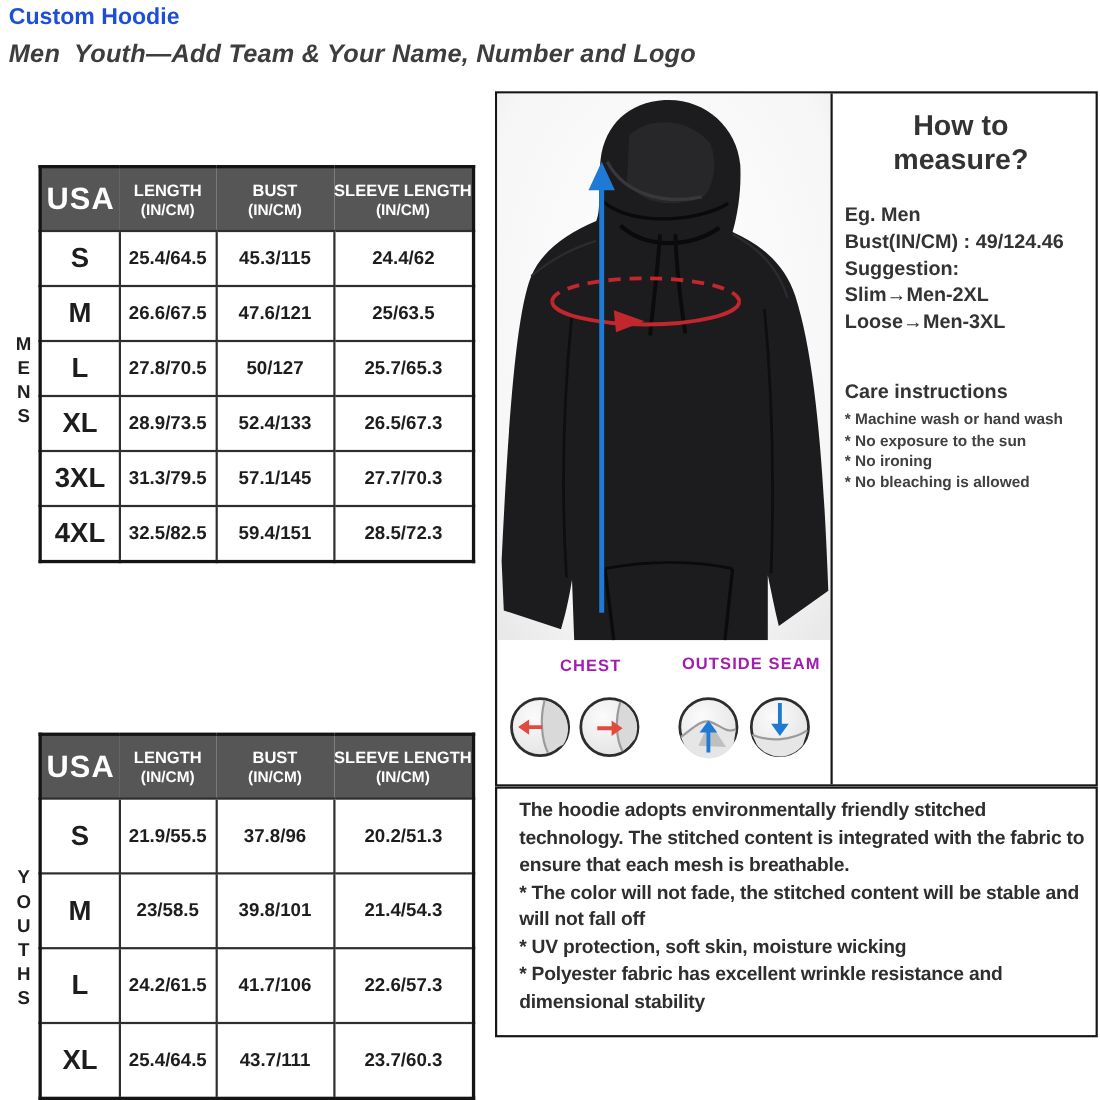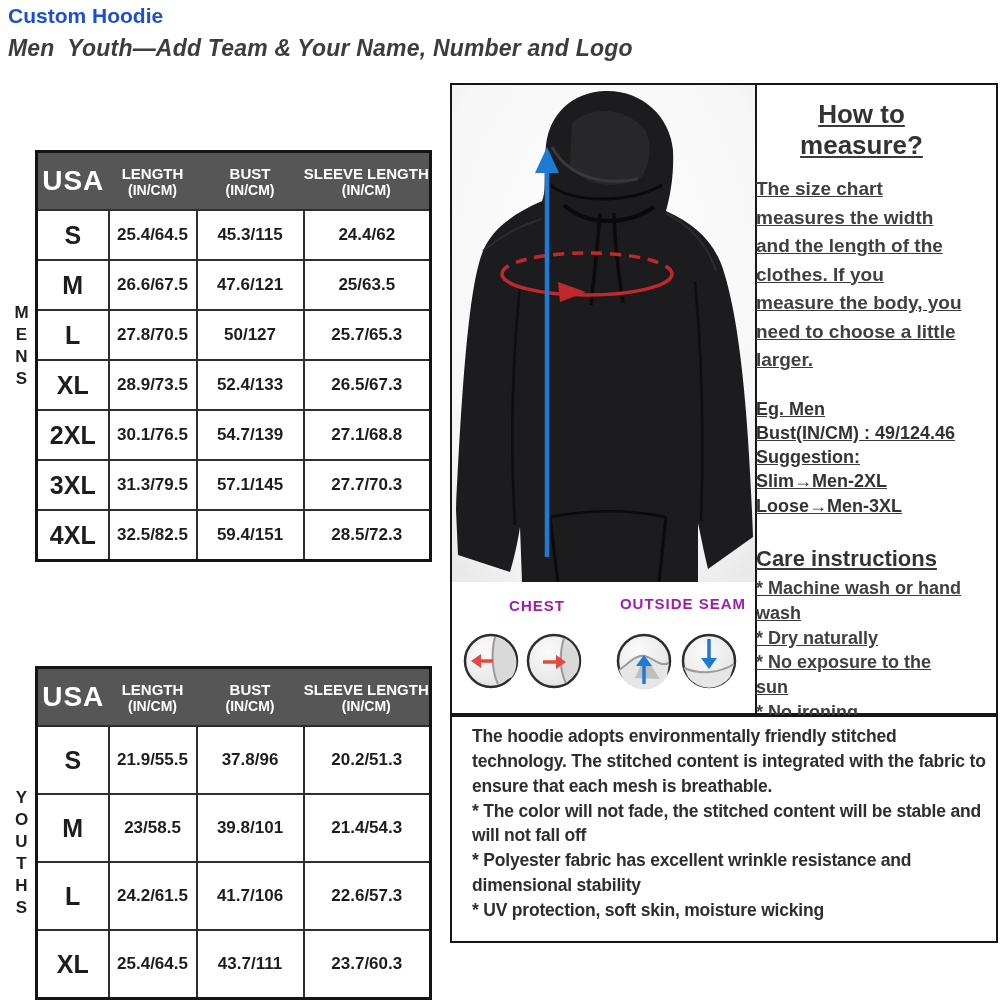--- a/index.html
+++ b/index.html
@@ -43,28 +43,28 @@
   .diagram-label{position:absolute;font-size:15px;font-weight:700;letter-spacing:1px;color:#a21caf;text-align:center;}
   .label-chest{left:20px;top:512px;width:130px;}
   .label-seam{left:158px;top:510px;width:146px;}
   .detail-icon{position:absolute;width:58px;height:58px;}
   .icon-1{left:10px;top:547px;}
   .icon-2{left:73px;top:547px;}
   .icon-3{left:163px;top:547px;}
   .icon-4{left:228px;top:547px;}
 
   
-  .right-col{position:absolute;left:288px;top:0;width:241px;height:628px;
-             box-sizing:border-box;padding:10px 14px 0 16px;color:#3a3a3a;text-decoration:underline;}
+  .right-col{position:absolute;left:300px;top:0;width:241px;height:628px;
+             box-sizing:border-box;padding:10px 14px 0 16px;color:#3a3a3a;}
   .howto-heading{font-size:26px;font-weight:600;text-align:center;color:#333;margin:4px 0 14px 0;}
   .howto-body{font-size:19px;line-height:1.5;font-weight:600;color:#404040;}
   .example-block{margin-top:22px;font-size:18px;font-weight:700;line-height:1.35;color:#333;}
   .example-block div{white-space:pre;}
-  .care-heading{font-size:22px;font-weight:600;color:#333;margin-top:28px;margin-bottom:4px;}
-  .care-list div{font-size:18px;line-height:1.38;font-weight:600;color:#404040;}
+  .care-heading{font-size:18px;font-weight:600;color:#333;margin-top:42px;margin-bottom:4px;}
+  .care-list div{font-size:14px;line-height:1.38;font-weight:600;color:#404040;}
 
   
   .bottom-box{position:absolute;left:450px;top:715px;width:548px;height:228px;
               border:2px solid #161616;box-sizing:border-box;background:#fff;
               padding:7px 8px 0 20px;}
   .bottom-box p{margin:0;font-size:17.5px;line-height:1.42;font-weight:700;
                 color:#2e2e2e;letter-spacing:-0.2px;}
 </style>
 </head>
 <body>
@@ -112,26 +112,20 @@
         <td class="size-cell">L</td>
         <td>27.8/70.5</td>
         <td>50/127</td>
         <td>25.7/65.3</td>
       </tr>
   <tr>
         <td class="size-cell">XL</td>
         <td>28.9/73.5</td>
         <td>52.4/133</td>
         <td>26.5/67.3</td>
-      </tr>
-  <tr>
-        <td class="size-cell">2XL</td>
-        <td>30.1/76.5</td>
-        <td>54.7/139</td>
-        <td>27.1/68.8</td>
       </tr>
   <tr>
         <td class="size-cell">3XL</td>
         <td>31.3/79.5</td>
         <td>57.1/145</td>
         <td>27.7/70.3</td>
       </tr>
   <tr>
         <td class="size-cell">4XL</td>
         <td>32.5/82.5</td>
@@ -271,37 +265,35 @@
     <path d="M4,36 C20,43 40,41 54,32 L50,45 A26,26 0 0 1 8,45 Z" fill="#e6e6e6"></path>
     <path d="M4,36 C20,43 40,41 54,32" stroke="#9b9b9b" stroke-width="2" fill="none"></path>
     <line x1="29" y1="7" x2="29" y2="28" stroke="#1e7ad4" stroke-width="3.5"></line>
     <polygon points="29,37 21,26 37,26" fill="#1e7ad4"></polygon>
   </svg>
 
   <div class="main-divider"></div>
 
   <div class="right-col">
     <div class="howto-heading">How to measure?</div>
-    <div class="howto-body">The size chart measures the width and the length of the clothes.  If you measure the body, you need to choose a little larger.</div>
     <div class="example-block">
       <div>Eg. Men</div>
       <div>Bust(IN/CM) : 49/124.46</div>
       <div>Suggestion:</div>
       <div>Slim→Men-2XL</div>
       <div>Loose→Men-3XL</div>
     </div>
     <div class="care-heading">Care instructions</div>
     <div class="care-list">
       <div>* Machine wash or hand wash</div>
-      <div>* Dry naturally</div>
       <div>* No exposure to the sun</div>
       <div>* No ironing</div>
       <div>* No bleaching is allowed</div>
     </div>
   </div>
 </div>
 
 <div class="bottom-box">
   <p>The hoodie adopts environmentally friendly stitched technology. The stitched content is integrated with the fabric to ensure that each mesh is breathable.</p>
   <p>* The color will not fade, the stitched content will be stable and will not fall off</p>
+  <p>* UV protection, soft skin, moisture wicking</p>
   <p>* Polyester fabric has excellent wrinkle resistance and dimensional stability</p>
-  <p>* UV protection, soft skin, moisture wicking</p>
 </div>
 
 </body></html>

